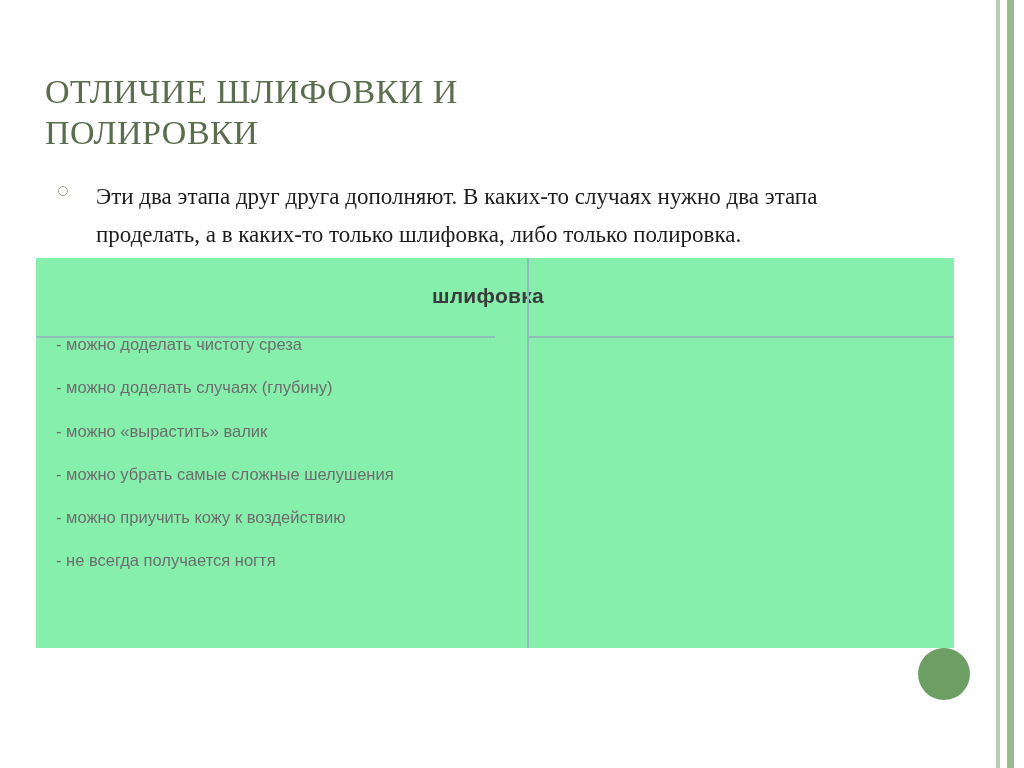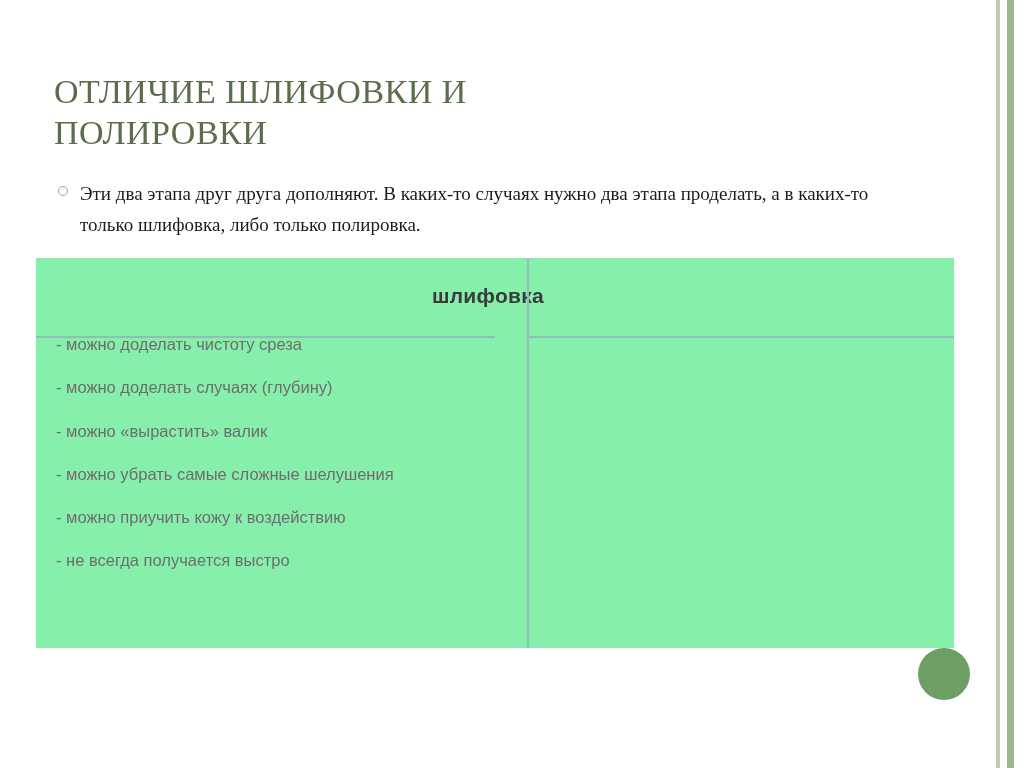--- a/index.html
+++ b/index.html
@@ -32,21 +32,21 @@
     position: absolute;
     top: 0;
     right: 24px;
     width: 4px;
     height: 768px;
     background: #b9cdb0;
   }
   
   .title {
     position: absolute;
-    left: 54px;
+    left: 45px;
     top: 48px;
     width: 620px;
     font-family: "Liberation Serif", serif;
     font-size: 34px;
     line-height: 1.22;
     color: #5a6e4e;
     letter-spacing: 0.5px;
     font-weight: normal;
     text-transform: uppercase;
   }
@@ -67,23 +67,24 @@
   .bullet-circle {
     display: block;
     width: 8px;
     height: 8px;
     border: 1.5px solid #9aab8d;
     border-radius: 50%;
     background: transparent;
   }
   .bullet-text {
     font-family: "Liberation Serif", serif;
-    font-size: 19px;
+    font-size: 23px;
     line-height: 1.65;
     color: #1c1c1c;
+    margin-left: 16px;
   }
   
   .compare {
     position: absolute;
     left: 36px;
     top: 258px;
     width: 918px;
     height: 390px;
     background: #86efac;
     display: flex;
@@ -185,21 +186,21 @@
   <div class="compare">
 
     <div class="col col-left">
       <div class="col-head">шлифовка</div>
       <ul class="items items-left">
         <li class="item">- можно доделать чистоту среза</li>
         <li class="item">- можно доделать случаях (глубину)</li>
         <li class="item">- можно  «вырастить» валик</li>
         <li class="item">- можно убрать самые сложные шелушения</li>
         <li class="item">- можно приучить кожу к воздействию</li>
-        <li class="item">- не всегда получается выстро</li>
+        <li class="item">- не всегда получается ногтя</li>
       </ul>
     </div>
 
 
     <div class="col-divider"></div>
     <div class="head-rule head-rule-left"></div>
     <div class="head-rule head-rule-right"></div>
   </div>
 
   <div class="corner-dot"></div>

